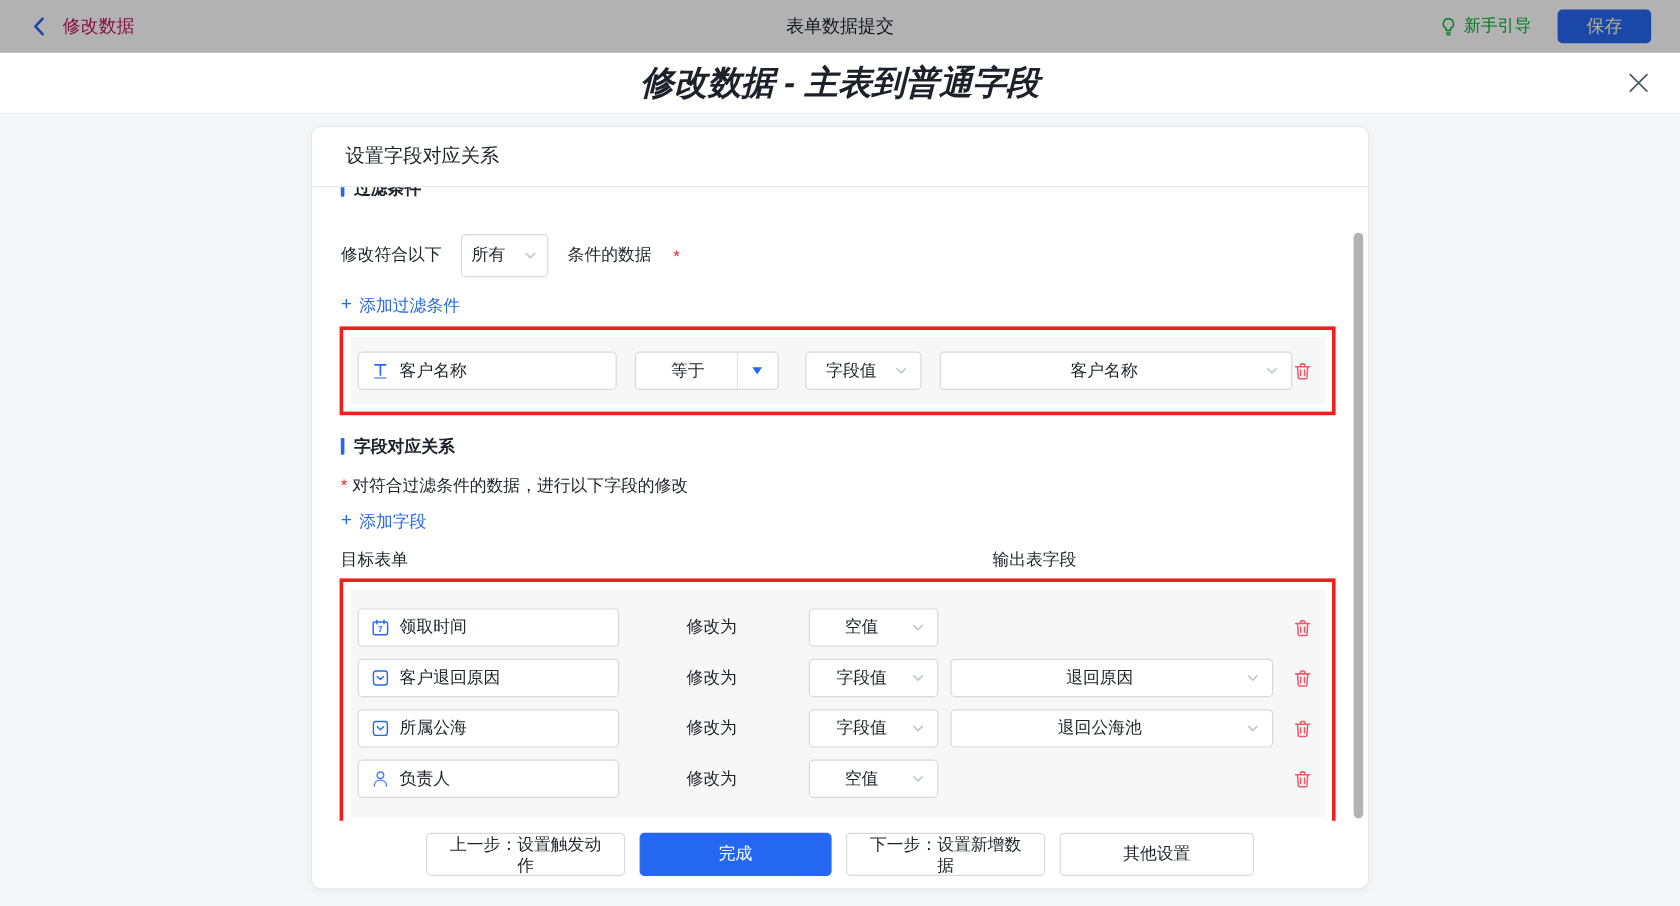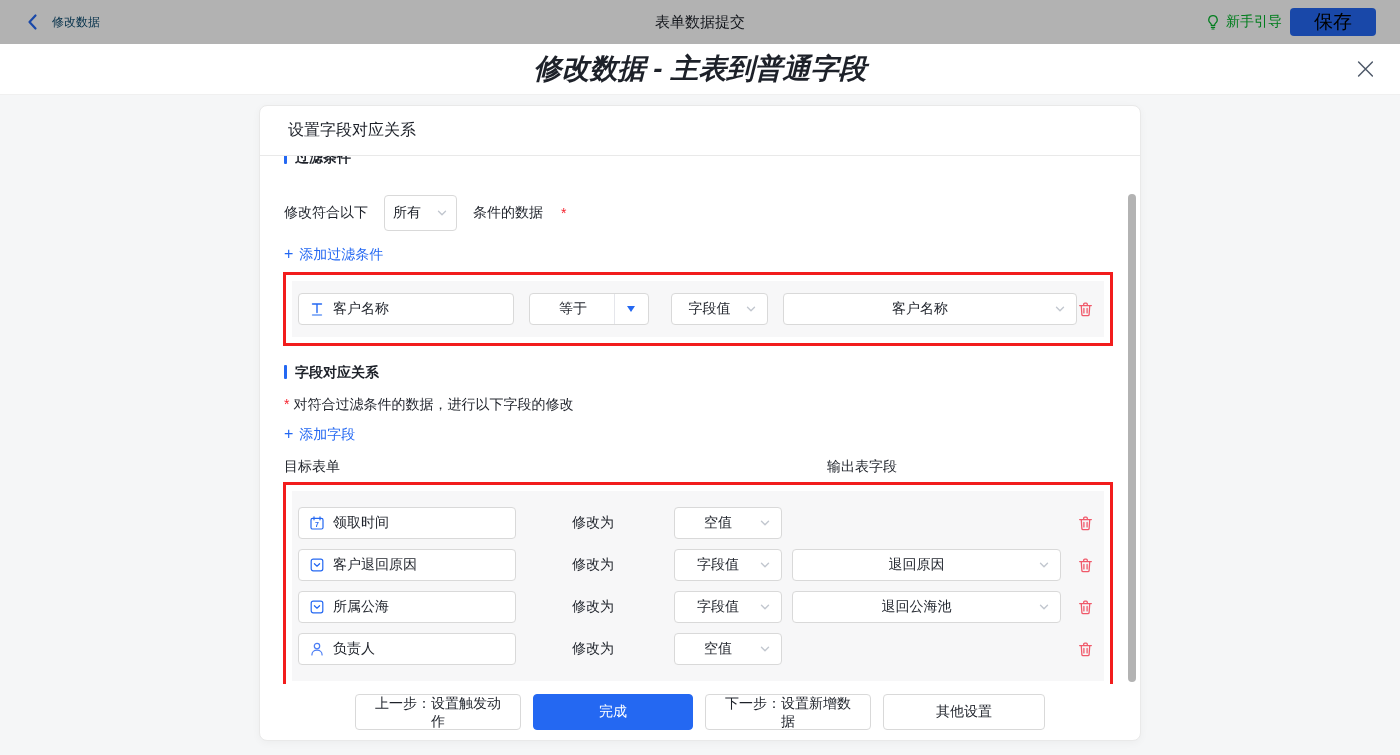--- a/index.html
+++ b/index.html
@@ -4,25 +4,25 @@
 <style>
   * { margin:0; padding:0; box-sizing:border-box; }
   html,body { width:1400px; height:755px; overflow:hidden; }
   body { font-family:"Liberation Sans","DejaVu Sans",sans-serif; color:#1d2129; background:#f5f6f7; font-size:14px; }
 
   
   .topbar { position:relative; height:44px; background:#fff; display:flex; align-items:center; padding:0 24px; }
   .topbar::after { content:""; position:absolute; inset:0; background:rgba(0,0,0,0.30); z-index:5; pointer-events:none; }
   .topbar-left { display:flex; align-items:center; gap:12px; }
   .back-btn { display:flex; align-items:center; cursor:pointer; }
-  .back-label { font-size:12px; font-weight:500; color:#0c4a6e; }
+  .back-label { font-size:15px; font-weight:500; color:#be185d; }
   .topbar-title { position:absolute; left:0; right:0; text-align:center; font-size:15px; color:#1d2129; }
-  .topbar-right { margin-left:auto; display:flex; align-items:center; gap:8px; z-index:1; }
+  .topbar-right { margin-left:auto; display:flex; align-items:center; gap:22px; z-index:1; }
   .guide { display:flex; align-items:center; gap:5px; color:#00b42a; font-size:14px; cursor:pointer; }
-  .save-btn { height:28px; min-width:66px; padding:0 24px; background:#2468f2; color:#000000; border:none; border-radius:4px; font-size:19px; font-family:inherit; cursor:pointer; }
+  .save-btn { height:28px; min-width:66px; padding:0 24px; background:#2468f2; color:#fef9c3; border:none; border-radius:4px; font-size:15px; font-family:inherit; cursor:pointer; }
 
   
   .modal-header { position:relative; height:51px; background:#fff; border-bottom:1px solid #f0f0f0; display:flex; align-items:center; justify-content:center; }
   .modal-title { font-size:28px; font-weight:600; color:#1d2129;font-style:italic; }
   .close { position:absolute; right:26px; top:50%; transform:translateY(-50%); cursor:pointer; display:flex; }
 
   
   .modal-body { height:660px; background:#f5f6f7; padding-top:10px; }
   .panel { width:882px; height:636px; margin:0 auto; background:#fff; border:1px solid #e9e9e9; border-radius:8px; box-shadow:0 2px 8px rgba(0,0,0,0.04); display:flex; flex-direction:column; overflow:hidden; }
   .panel-header { height:50px; flex:0 0 50px; display:flex; align-items:center; padding:0 28px; font-size:16px; font-weight:500; border-bottom:1px solid #e9e9e9; }

